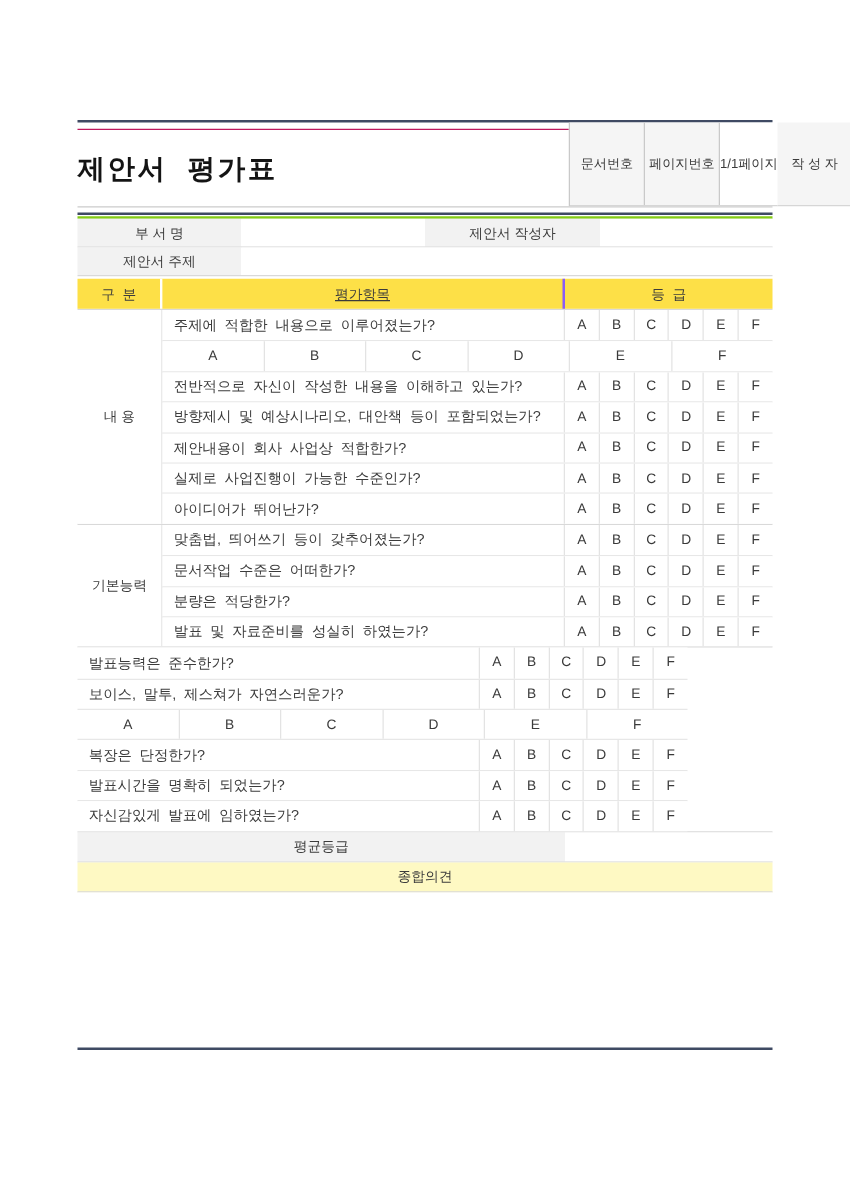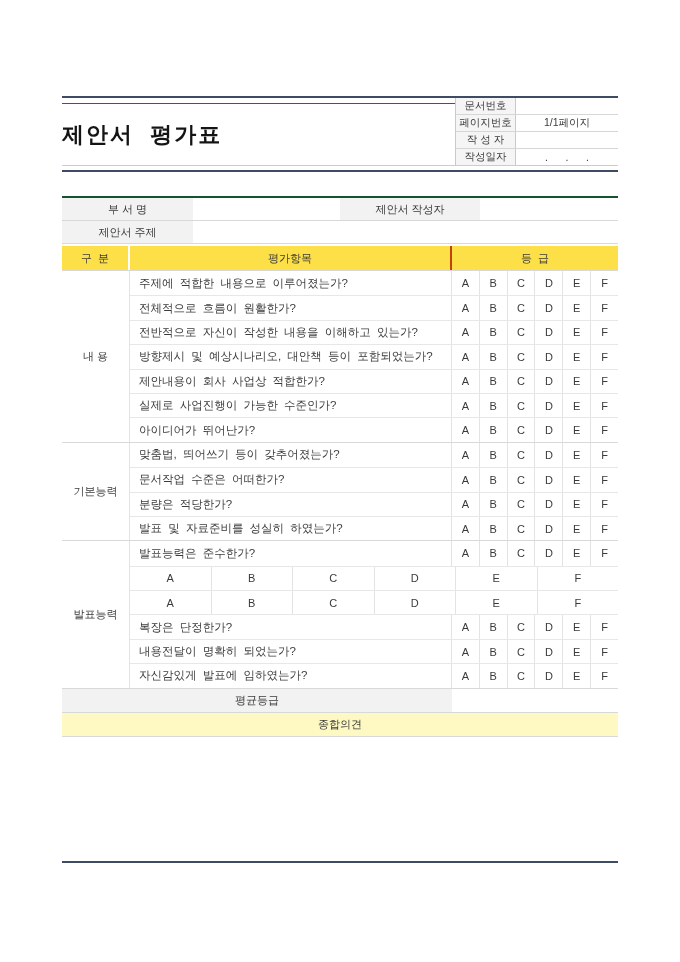--- a/index.html
+++ b/index.html
@@ -16,55 +16,55 @@
   .title-box { border-top: 2px solid #3f4a63; border-bottom: 2px solid #3f4a63; }
   .title-inner { display: flex; height: 68px; border-bottom: 1px solid #cccccc; margin-bottom: 4px; }
   .title-cell {
     width: 393px; display: flex; align-items: center; justify-content: flex-start;
     margin-top: 5px; border-top: 1px solid #be185d;
   }
   .doc-title {
     font-size: 22px; font-weight: bold; color: #141414;
     letter-spacing: 2px; white-space: pre;
   }
-  .info-table { width: 163px; display: flex; flex-direction: column; border-left: 1px solid #c9c9c9; }
+  .info-table { width: 163px; display: flex; flex-direction: row; border-left: 1px solid #c9c9c9; }
   .info-row { flex: 1; display: flex; border-bottom: 1px solid #d6d6d6; }
   .info-row:last-child { border-bottom: none; }
   .info-label {
     width: 60px; background: #f5f5f5; border-right: 1px solid #c9c9c9;
     display: flex; align-items: center; justify-content: center;
     font-size: 10.5px; white-space: pre; color: #3b3b3b;
   }
   .info-value {
     flex: 1; display: flex; align-items: center; justify-content: center;
     font-size: 10.5px; white-space: pre; background: #ffffff;
   }
 
   
-  .meta-table { border-top: 2px solid #14532d; margin-top: 24px; }
+  .meta-table { border-top: 2px solid #84cc16; margin-top: 1px; }
   .meta-row { display: flex; height: 23px; border-bottom: 1px solid #d9d9d9; }
   .cell-label {
     background: #f2f2f2; display: flex; align-items: center; justify-content: center;
     white-space: pre; color: #3b3b3b;
   }
   .cell-input { background: #ffffff; }
   .w-dept { width: 131px; }
   .w-dept-val { width: 147px; }
   .w-author { width: 140px; }
   .w-flex { flex: 1; }
 
   
   .eval-table { margin-top: 2px; }
   .head-row { display: flex; height: 25px; border-bottom: 1px solid #d9d9d9; }
   .head-cell {
     background: #fde047; display: flex; align-items: center; justify-content: center;
     white-space: pre; color: #3b3b3b;
   }
   .hc-cat { width: 68px; border-right: 2px solid #ffffff; }
-  .hc-item { width: 322px; border-right: 2px solid #c2410c; }
+  .hc-item { width: 322px; border-right: 2px solid #8b5cf6; text-decoration: underline; }
   .hc-grade { flex: 1; }
 
   .section { display: flex; border-bottom: 1px solid #d9d9d9; }
   .cat-cell {
     width: 68px; display: flex; align-items: center; justify-content: center;
     border-right: 1px solid #e3e3e3; white-space: pre; background: #ffffff;
   }
   .rows { width: 488px; display: flex; flex-direction: column; }
   .qrow { display: flex; height: 24.4px; }
   .qrow + .qrow { border-top: 1px solid #e7e7e7; }
@@ -149,21 +149,20 @@
             <div class="qrow">
               <div class="qcell">주제에 적합한 내용으로 이루어졌는가?</div>
               <div class="gcell">A</div>
               <div class="gcell">B</div>
               <div class="gcell">C</div>
               <div class="gcell">D</div>
               <div class="gcell">E</div>
               <div class="gcell">F</div>
             </div>
             <div class="qrow">
-              <div class="qcell">전체적으로 흐름이 원활한가?</div>
               <div class="gcell">A</div>
               <div class="gcell">B</div>
               <div class="gcell">C</div>
               <div class="gcell">D</div>
               <div class="gcell">E</div>
               <div class="gcell">F</div>
             </div>
             <div class="qrow">
               <div class="qcell">전반적으로 자신이 작성한 내용을 이해하고 있는가?</div>
               <div class="gcell">A</div>
@@ -246,32 +245,32 @@
               <div class="gcell">A</div>
               <div class="gcell">B</div>
               <div class="gcell">C</div>
               <div class="gcell">D</div>
               <div class="gcell">E</div>
               <div class="gcell">F</div>
             </div>
           </div>
         </div>
         <div class="section">
-          <div class="cat-cell">발표능력</div>
           <div class="rows">
             <div class="qrow">
               <div class="qcell">발표능력은 준수한가?</div>
               <div class="gcell">A</div>
               <div class="gcell">B</div>
               <div class="gcell">C</div>
               <div class="gcell">D</div>
               <div class="gcell">E</div>
               <div class="gcell">F</div>
             </div>
             <div class="qrow">
+              <div class="qcell">보이스, 말투, 제스쳐가 자연스러운가?</div>
               <div class="gcell">A</div>
               <div class="gcell">B</div>
               <div class="gcell">C</div>
               <div class="gcell">D</div>
               <div class="gcell">E</div>
               <div class="gcell">F</div>
             </div>
             <div class="qrow">
               <div class="gcell">A</div>
               <div class="gcell">B</div>
@@ -283,21 +282,21 @@
             <div class="qrow">
               <div class="qcell">복장은 단정한가?</div>
               <div class="gcell">A</div>
               <div class="gcell">B</div>
               <div class="gcell">C</div>
               <div class="gcell">D</div>
               <div class="gcell">E</div>
               <div class="gcell">F</div>
             </div>
             <div class="qrow">
-              <div class="qcell">내용전달이 명확히 되었는가?</div>
+              <div class="qcell">발표시간을 명확히 되었는가?</div>
               <div class="gcell">A</div>
               <div class="gcell">B</div>
               <div class="gcell">C</div>
               <div class="gcell">D</div>
               <div class="gcell">E</div>
               <div class="gcell">F</div>
             </div>
             <div class="qrow">
               <div class="qcell">자신감있게 발표에 임하였는가?</div>
               <div class="gcell">A</div>

